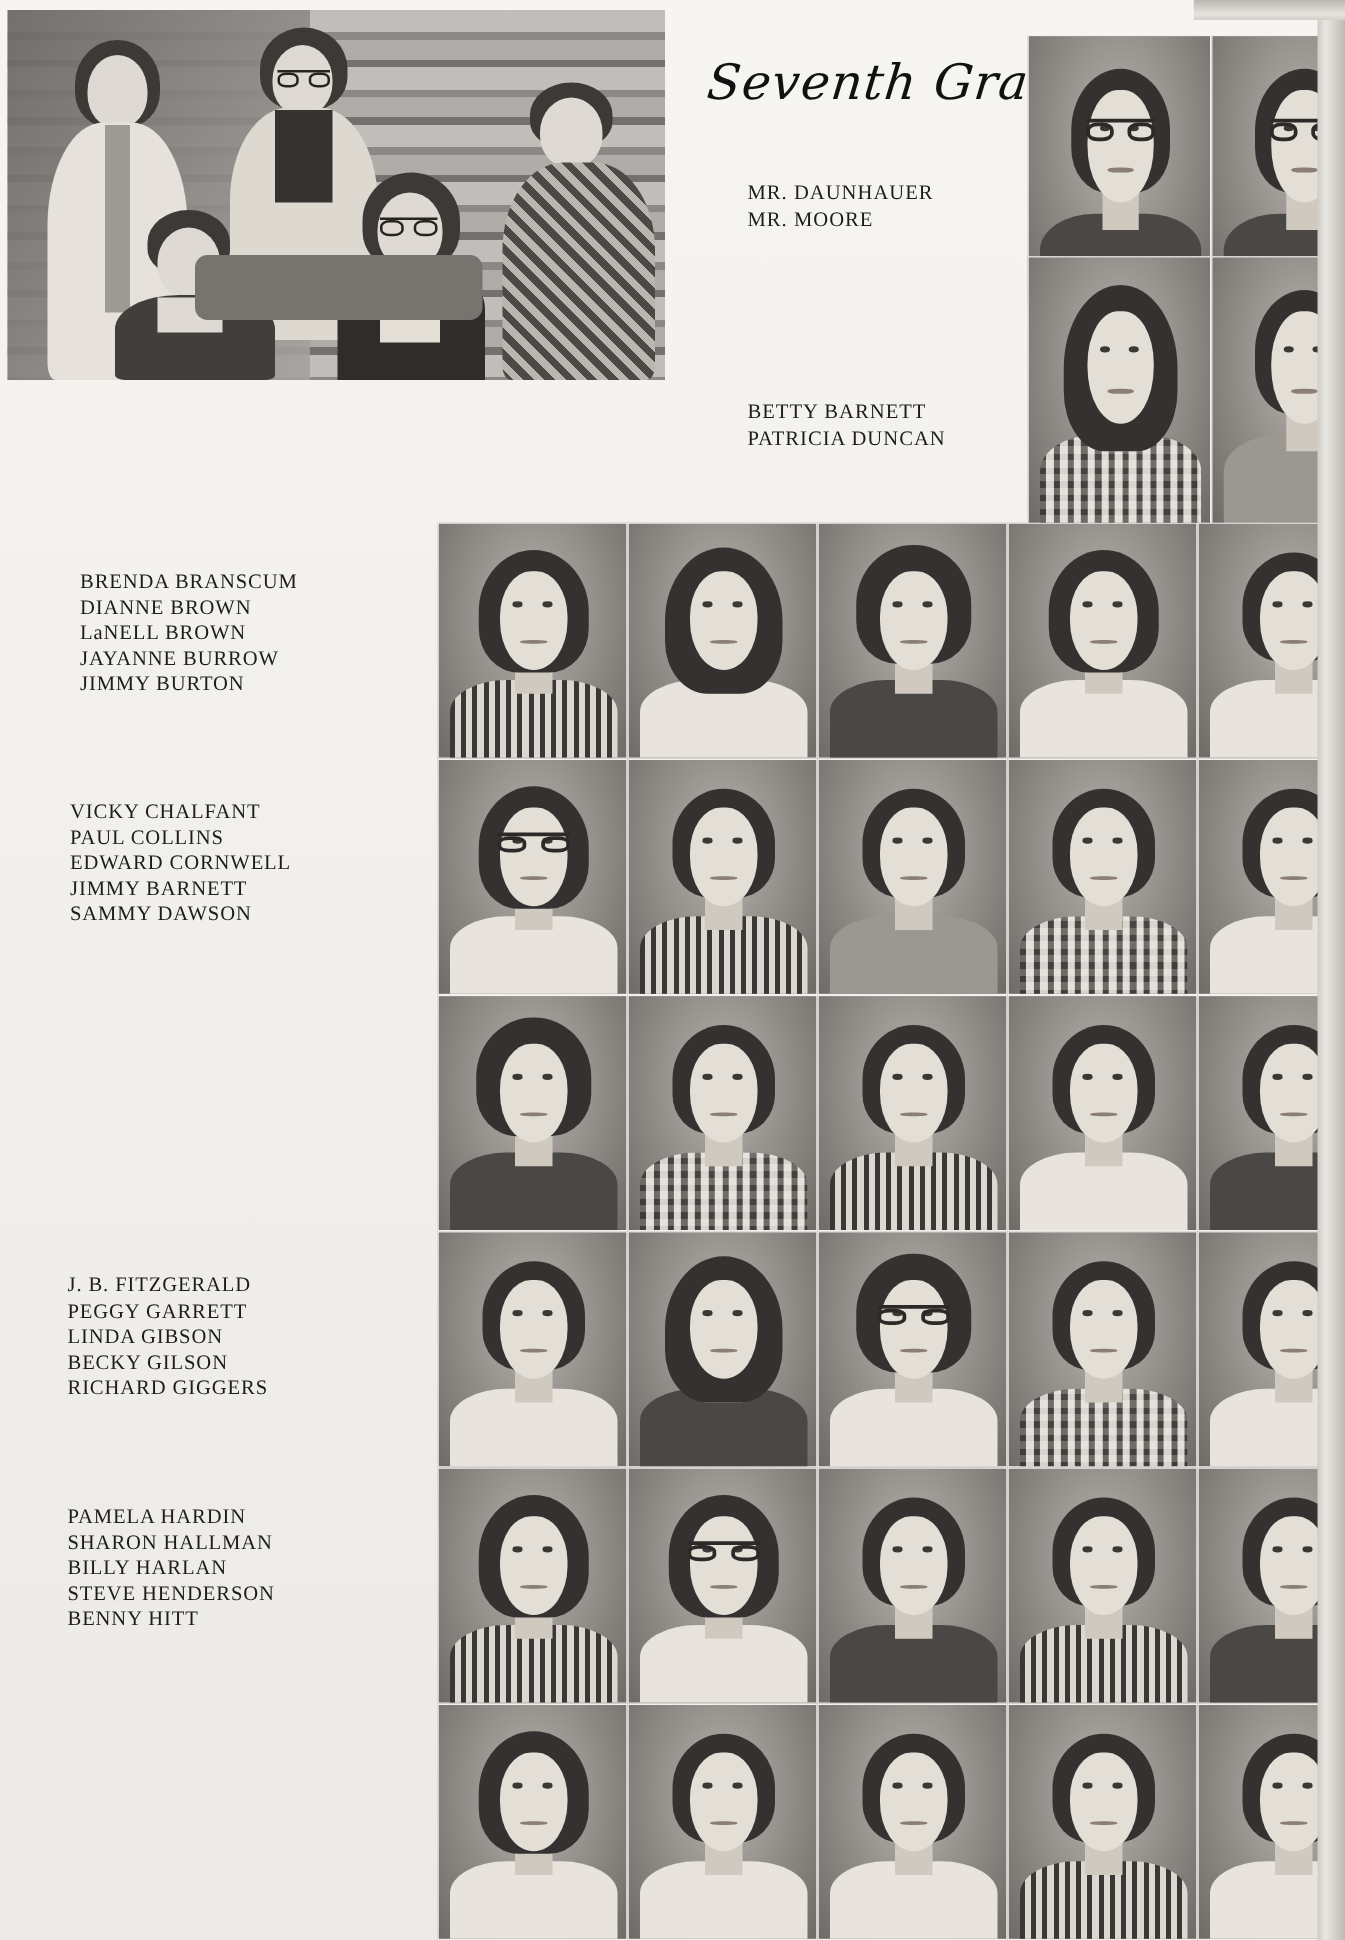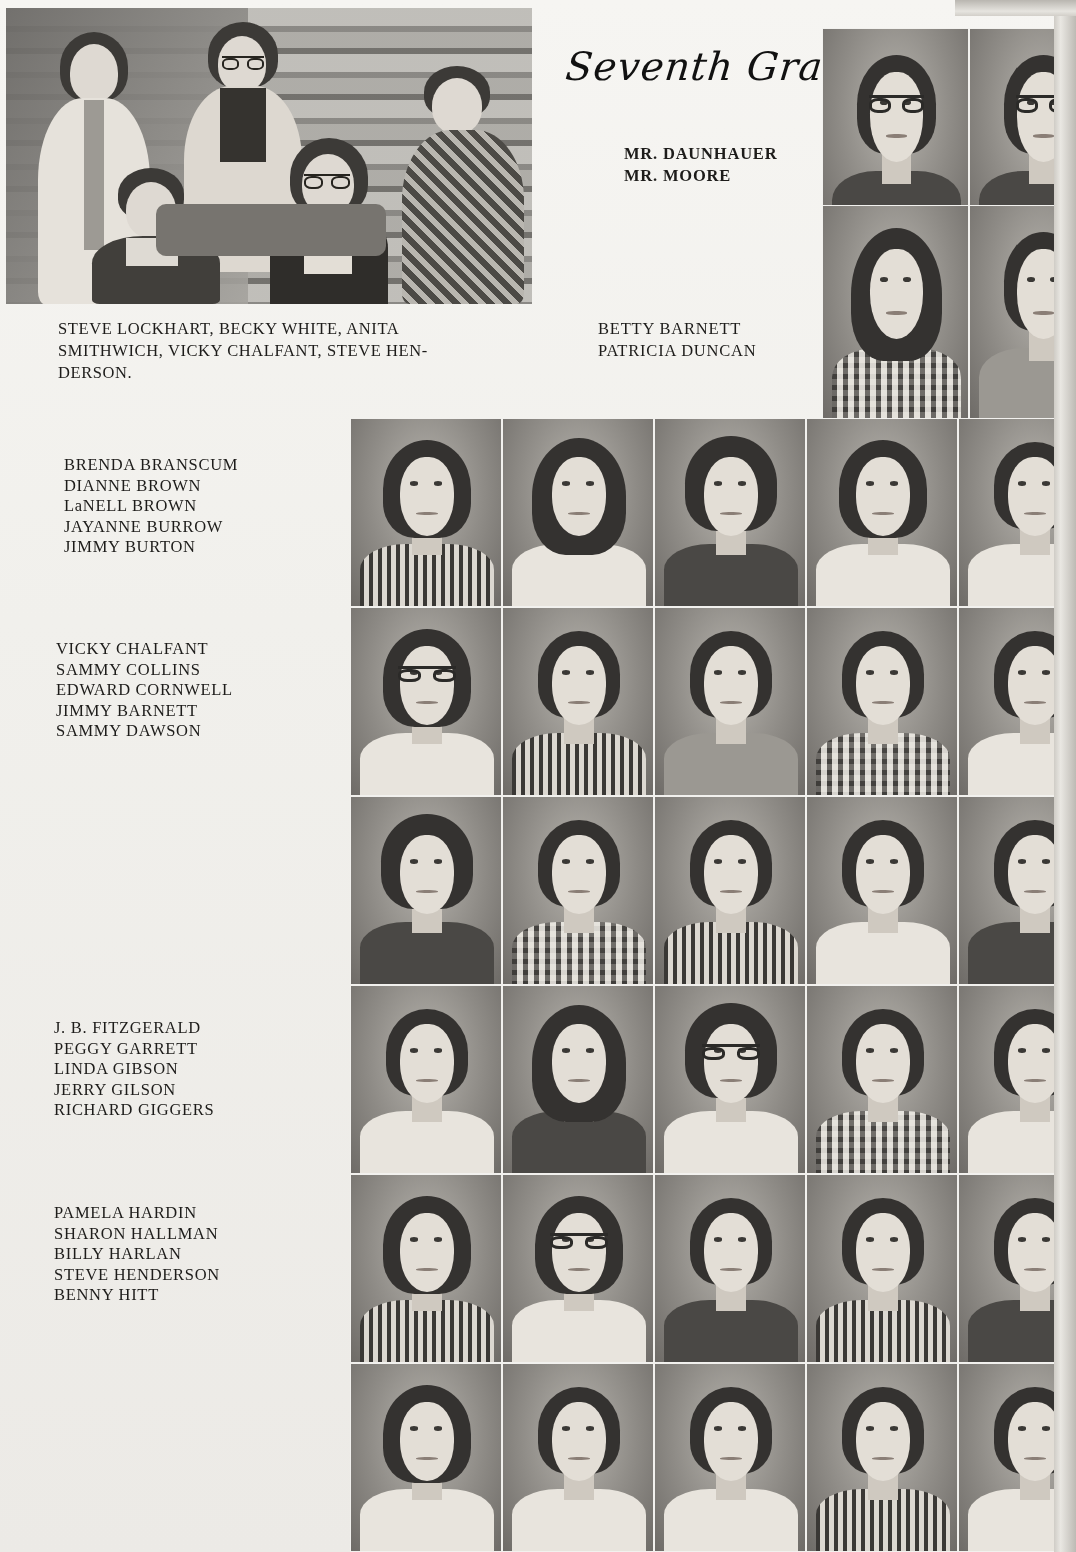--- a/index.html
+++ b/index.html
@@ -159,26 +159,25 @@
     left: 566px; top: 44px;
     font-family: "DejaVu Serif", serif;
     font-style: italic;
     font-size: 39px;
     color: #111;
     letter-spacing: 1px;
     transform: skewX(-6deg);
   }
   #teachers {
     position: absolute;
-    left: 624px; top: 143px;
+    left: 598px; top: 143px;
     font-size: 16.5px;
     letter-spacing: .8px;
     line-height: 22px;
     color:#1d1c1a;
-    font-weight:bold;
   }
   #staff-names {
     position: absolute;
     left: 598px; top: 318px;
     font-size: 16.5px;
     letter-spacing: .8px;
     line-height: 22px;
     color:#1d1c1a;
   }
 </style>
@@ -231,23 +230,20 @@
     <div class="person" style="left:392px;top:58px;width:128px;height:238px;background:transparent;">
       <div class="p-hair" style="left:26px;top:0px;width:66px;height:52px;"></div>
       <div class="p-head" style="left:34px;top:12px;width:50px;height:56px;"></div>
       <div class="p-body" style="left:4px;top:64px;width:122px;height:174px;
           background:repeating-linear-gradient(45deg,#4c4a46 0 6px,#b9b6b0 6px 12px);"></div>
     </div>
 
     <div style="position:absolute;left:150px;top:196px;width:230px;height:52px;background:#77746f;border-radius:10px;"></div>
   </div>
 
-  <div class="caption" style="left:58px; top:318px; width:470px;">STEVE LOCKHART,  BECKY  WHITE,  ANITA
-SMITHWICH, VICKY CHALFANT, STEVE HEN-
-DERSON.</div>
 
   <div id="section-title">Seventh Grade</div>
 
   <div id="teachers">
     <div>MR.  DAUNHAUER</div>
     <div>MR.  MOORE</div>
   </div>
 
   <div id="staff-names">
     <div>BETTY BARNETT</div>
@@ -257,32 +253,32 @@
   <div class="name-list" style="left:64px; top:455px;">
     <div>BRENDA BRANSCUM</div>
     <div>DIANNE BROWN</div>
     <div>LaNELL BROWN</div>
     <div>JAYANNE BURROW</div>
     <div>JIMMY BURTON</div>
   </div>
 
   <div class="name-list" style="left:56px; top:639px;">
     <div>VICKY CHALFANT</div>
-    <div>SAMMY COLLINS</div>
+    <div>PAUL COLLINS</div>
     <div>EDWARD CORNWELL</div>
     <div>JIMMY BARNETT</div>
     <div>SAMMY DAWSON</div>
   </div>
 
 
   <div class="name-list" style="left:54px; top:1018px;">
     <div>J.  B.  FITZGERALD</div>
     <div>PEGGY GARRETT</div>
     <div>LINDA GIBSON</div>
-    <div>JERRY GILSON</div>
+    <div>BECKY GILSON</div>
     <div>RICHARD GIGGERS</div>
   </div>
 
   <div class="name-list" style="left:54px; top:1203px;">
     <div>PAMELA HARDIN</div>
     <div>SHARON HALLMAN</div>
     <div>BILLY HARLAN</div>
     <div>STEVE HENDERSON</div>
     <div>BENNY HITT</div>
   </div>

